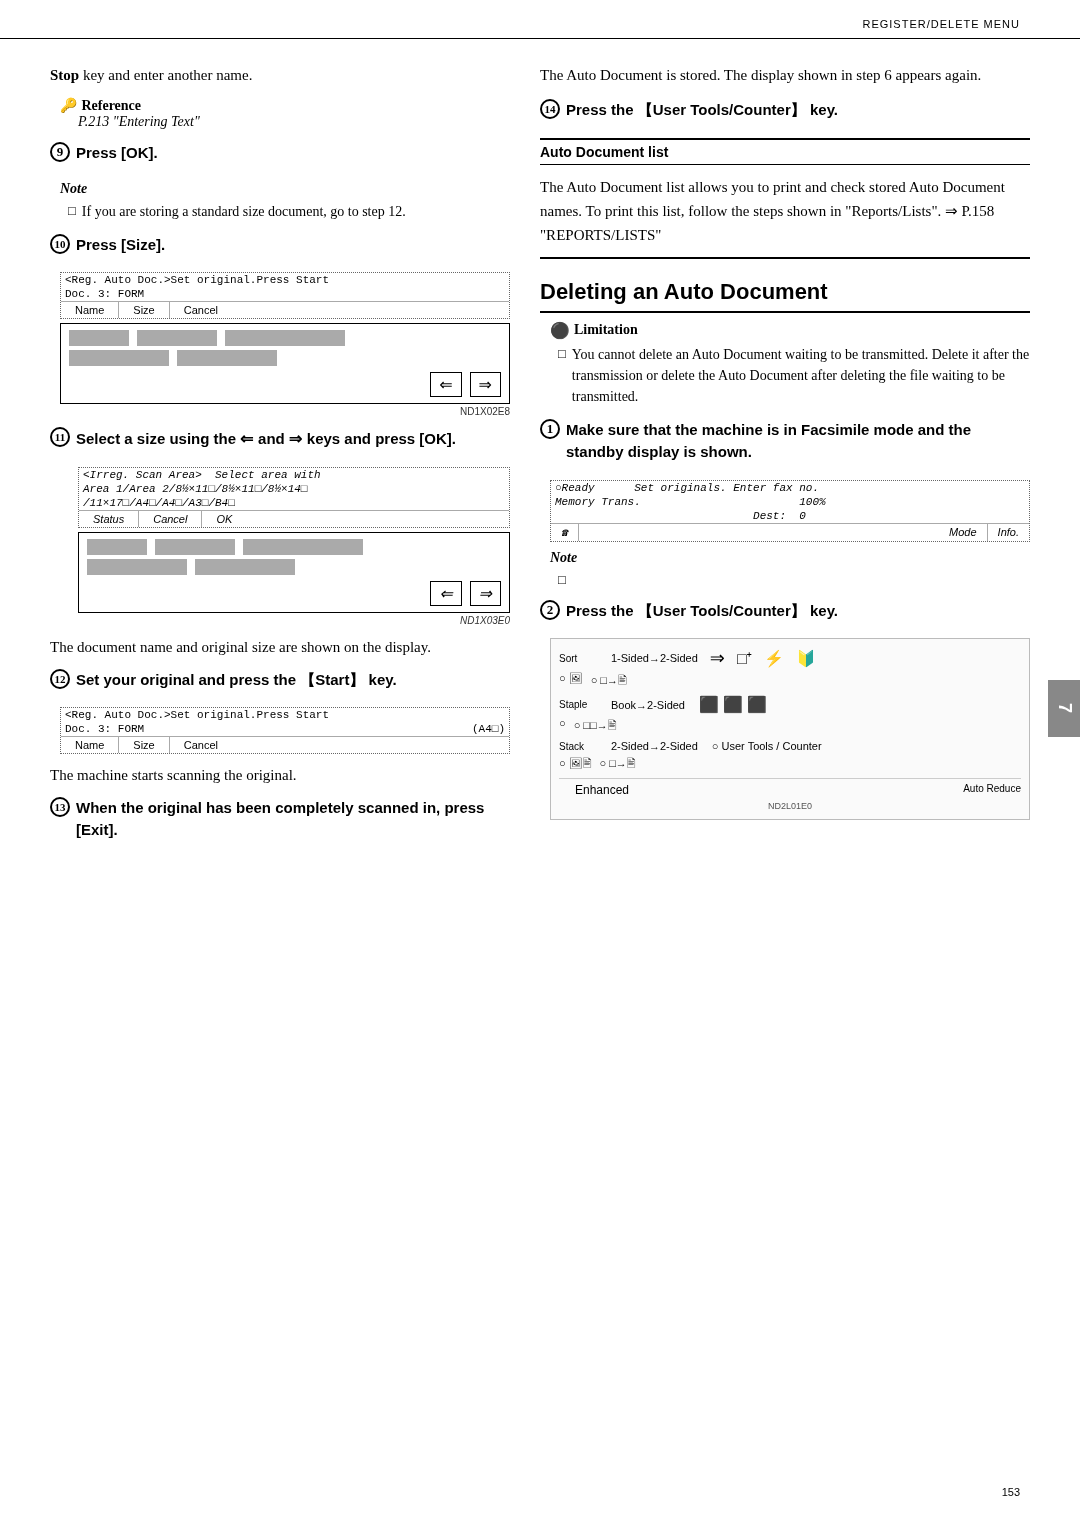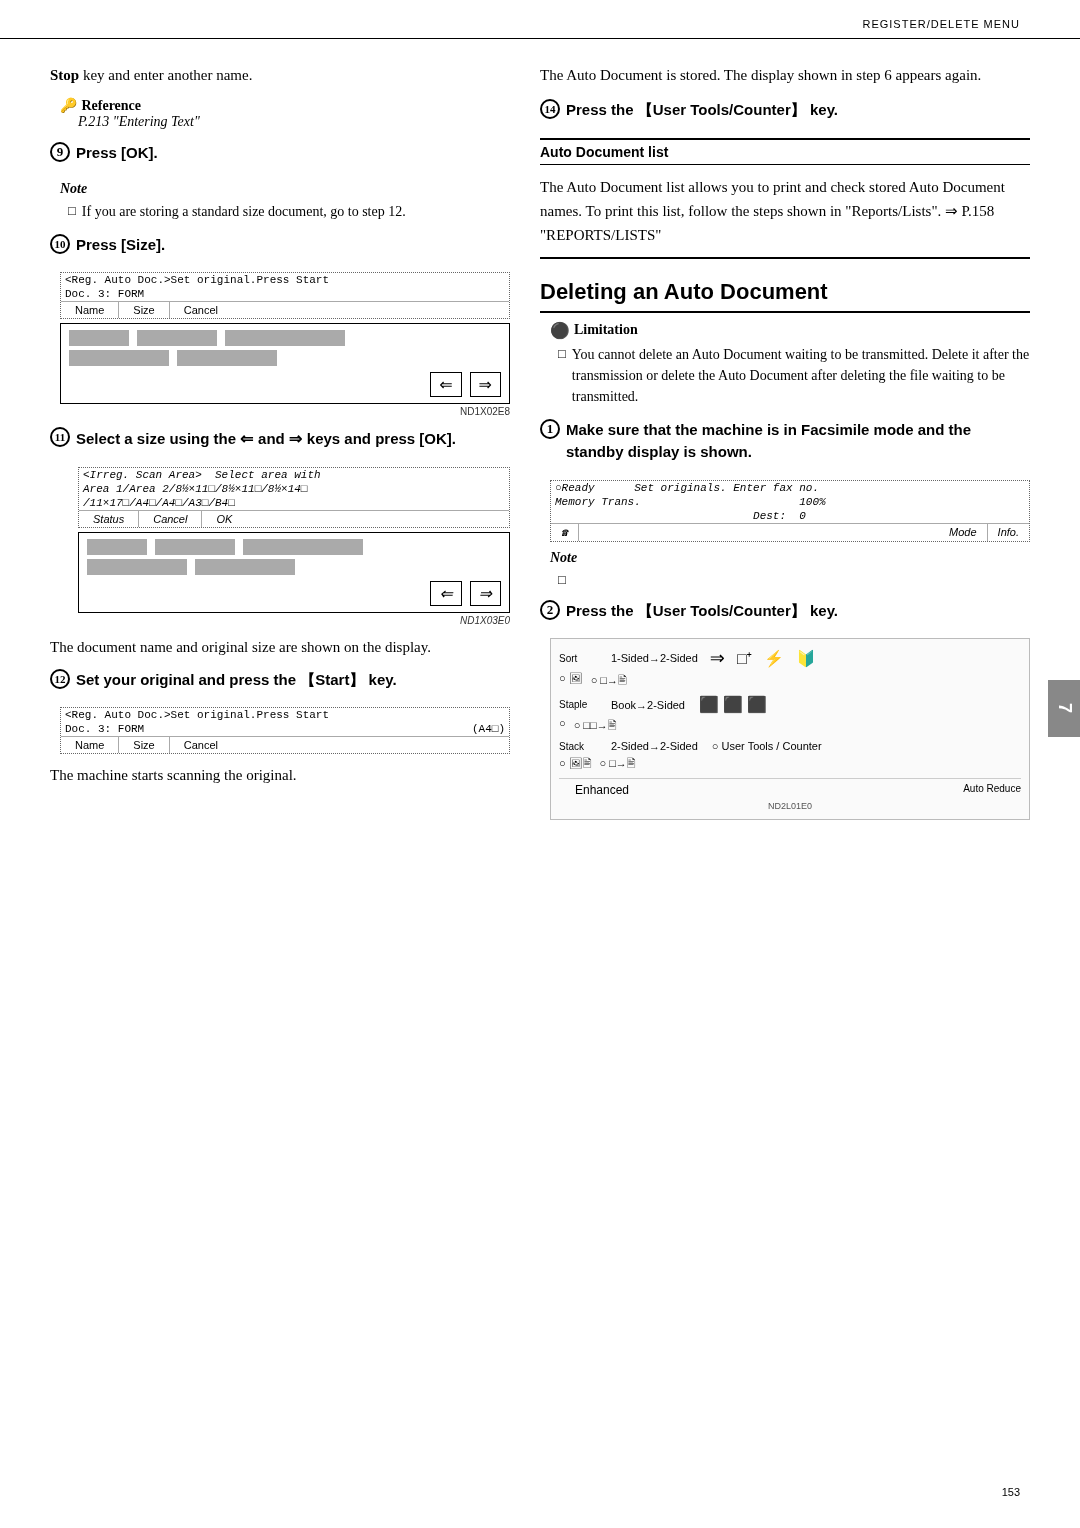--- a/index.html
+++ b/index.html
@@ -415,20 +415,26 @@
           <div class="screen-buttons">
             <div class="screen-btn">Name</div>
             <div class="screen-btn">Size</div>
             <div class="screen-btn">Cancel</div>
           </div>
         </div>
       </div>
 
       <p style="margin:10px 0 10px 0;line-height:1.5;">The machine starts scanning the original.</p>
 
+      <div class="step">
+        <div class="step-num-circle" style="font-size:11px;line-height:16px;">13</div>
+        <div class="step-content">
+          <p class="bold-step">When the original has been completely scanned in, press [Exit].</p>
+        </div>
+      </div>
 
     </div>
 
     <div class="col-right">
 
       <p style="margin-bottom:12px;line-height:1.6;">The Auto Document is stored. The display shown in step 6 appears again.</p>
 
       <div class="step">
         <div class="step-num-circle" style="font-size:11px;line-height:16px;">14</div>
         <div class="step-content">

